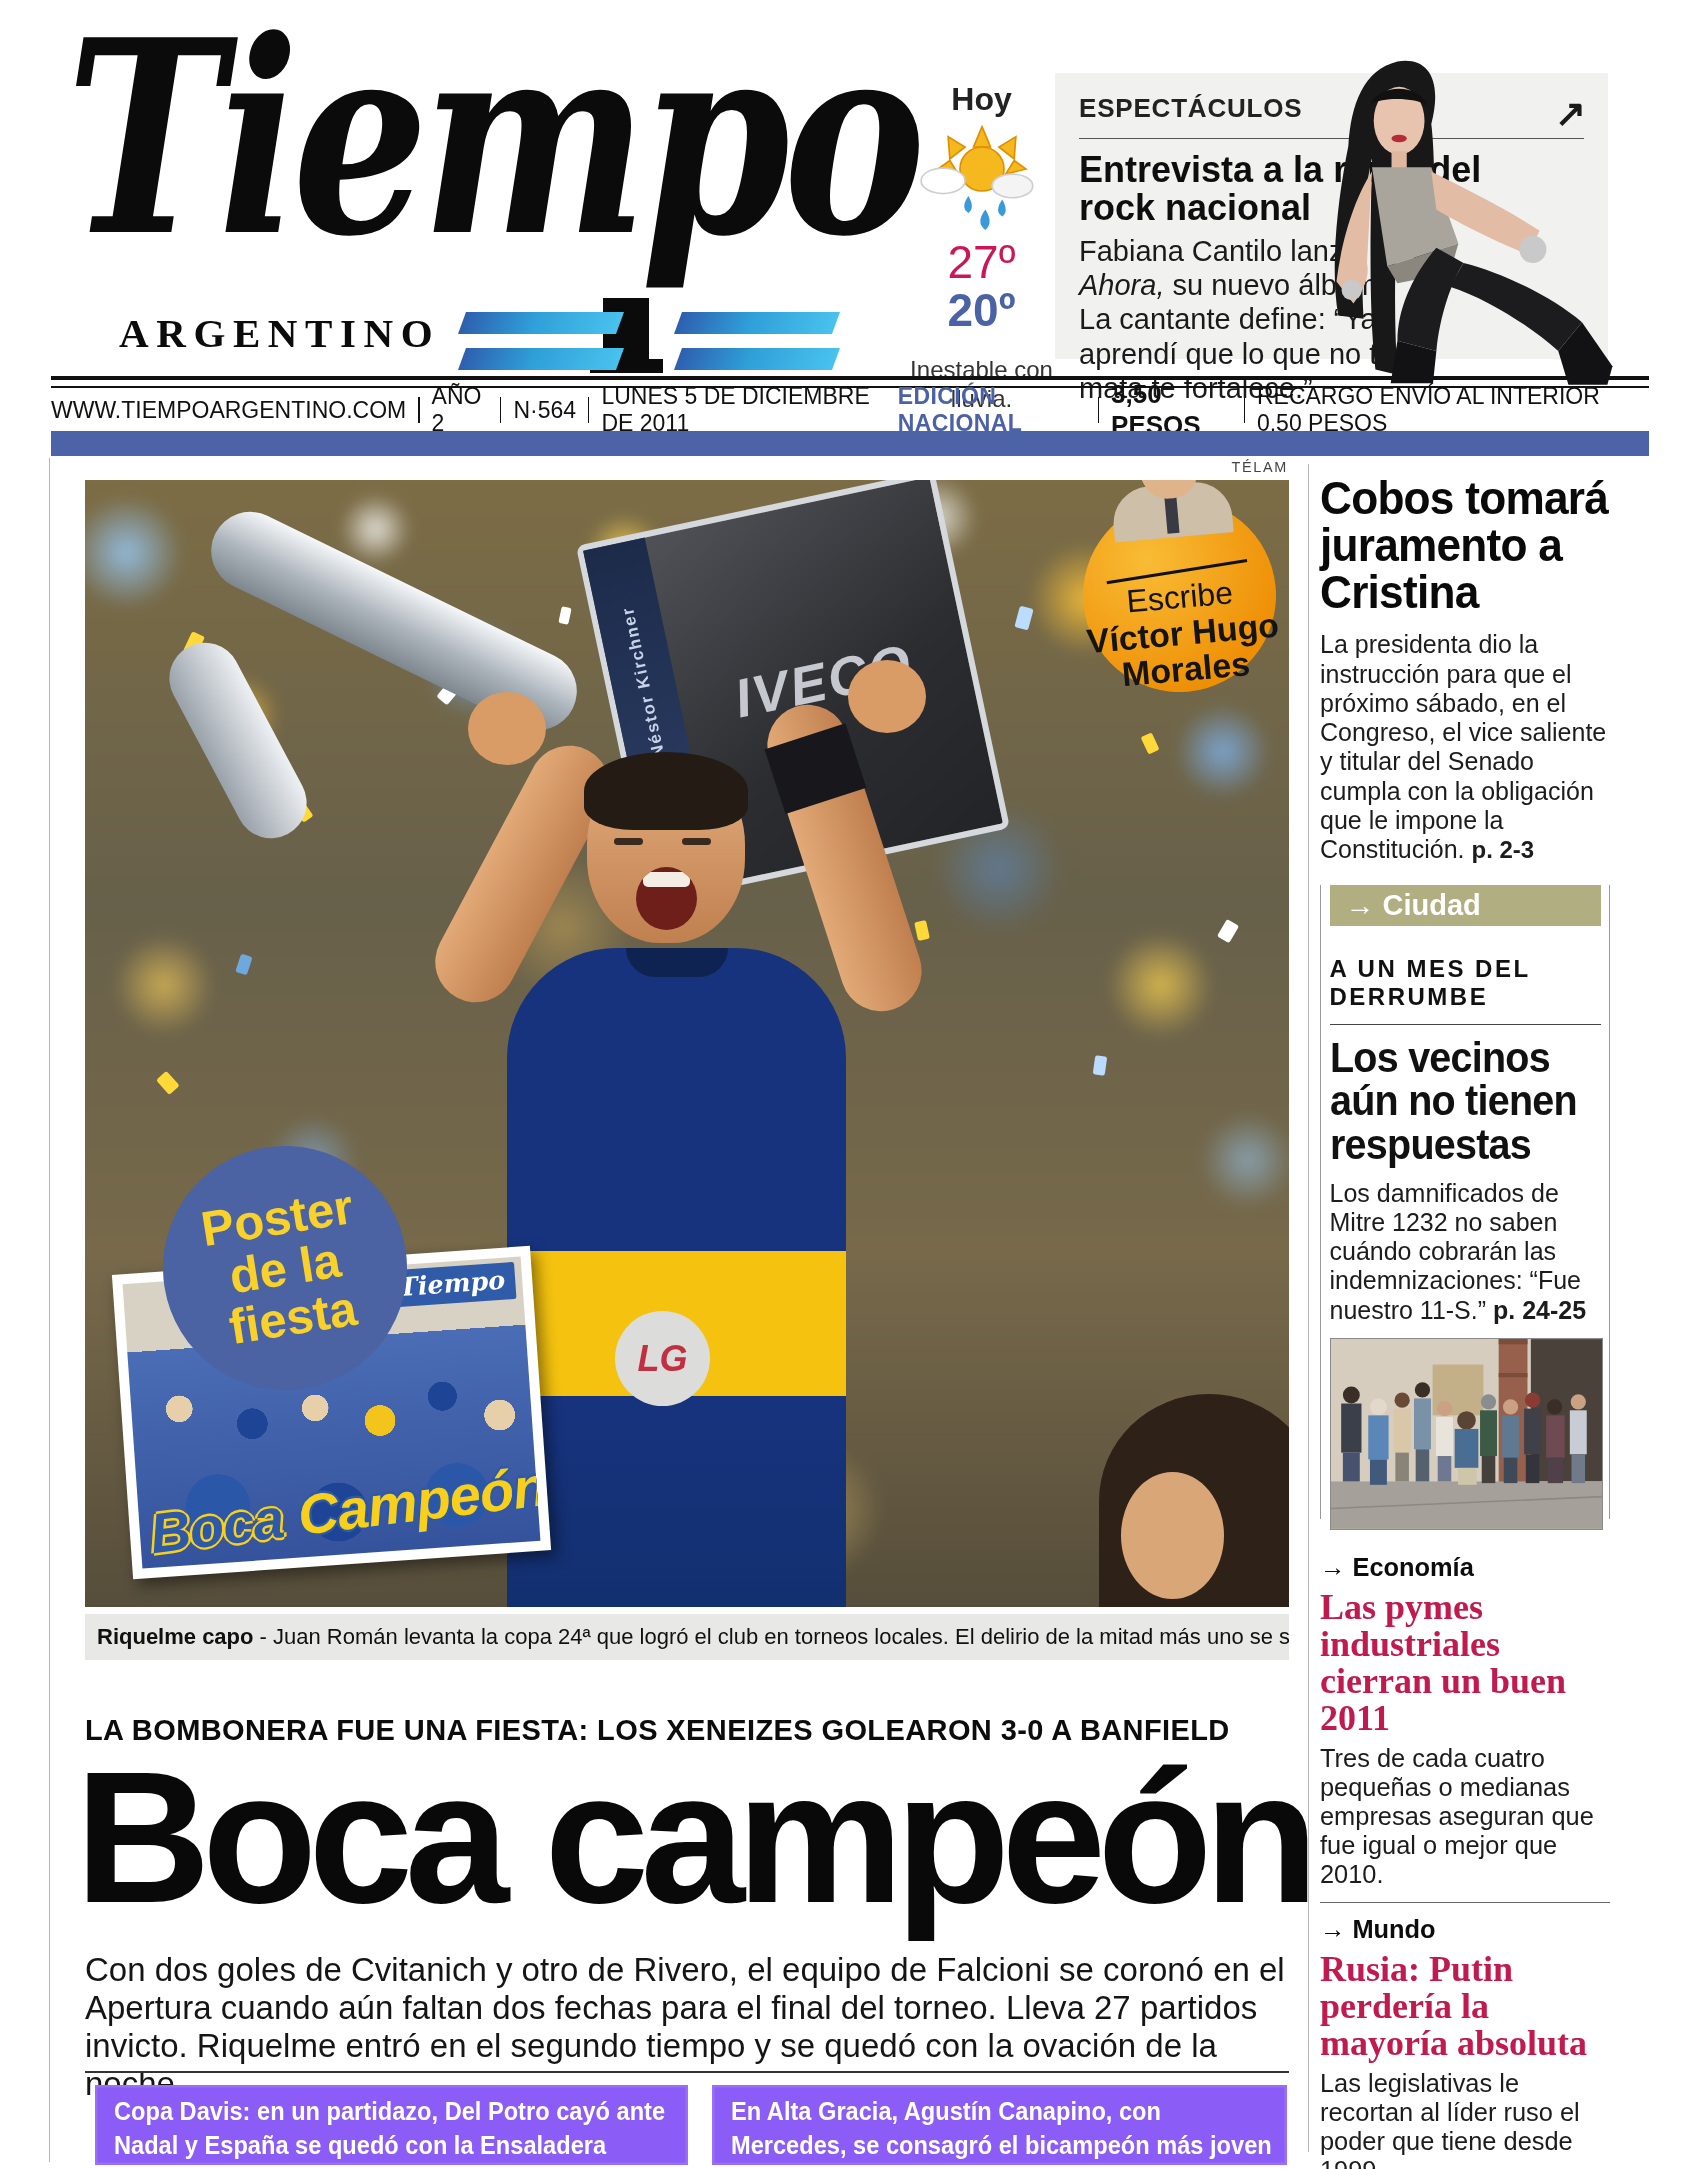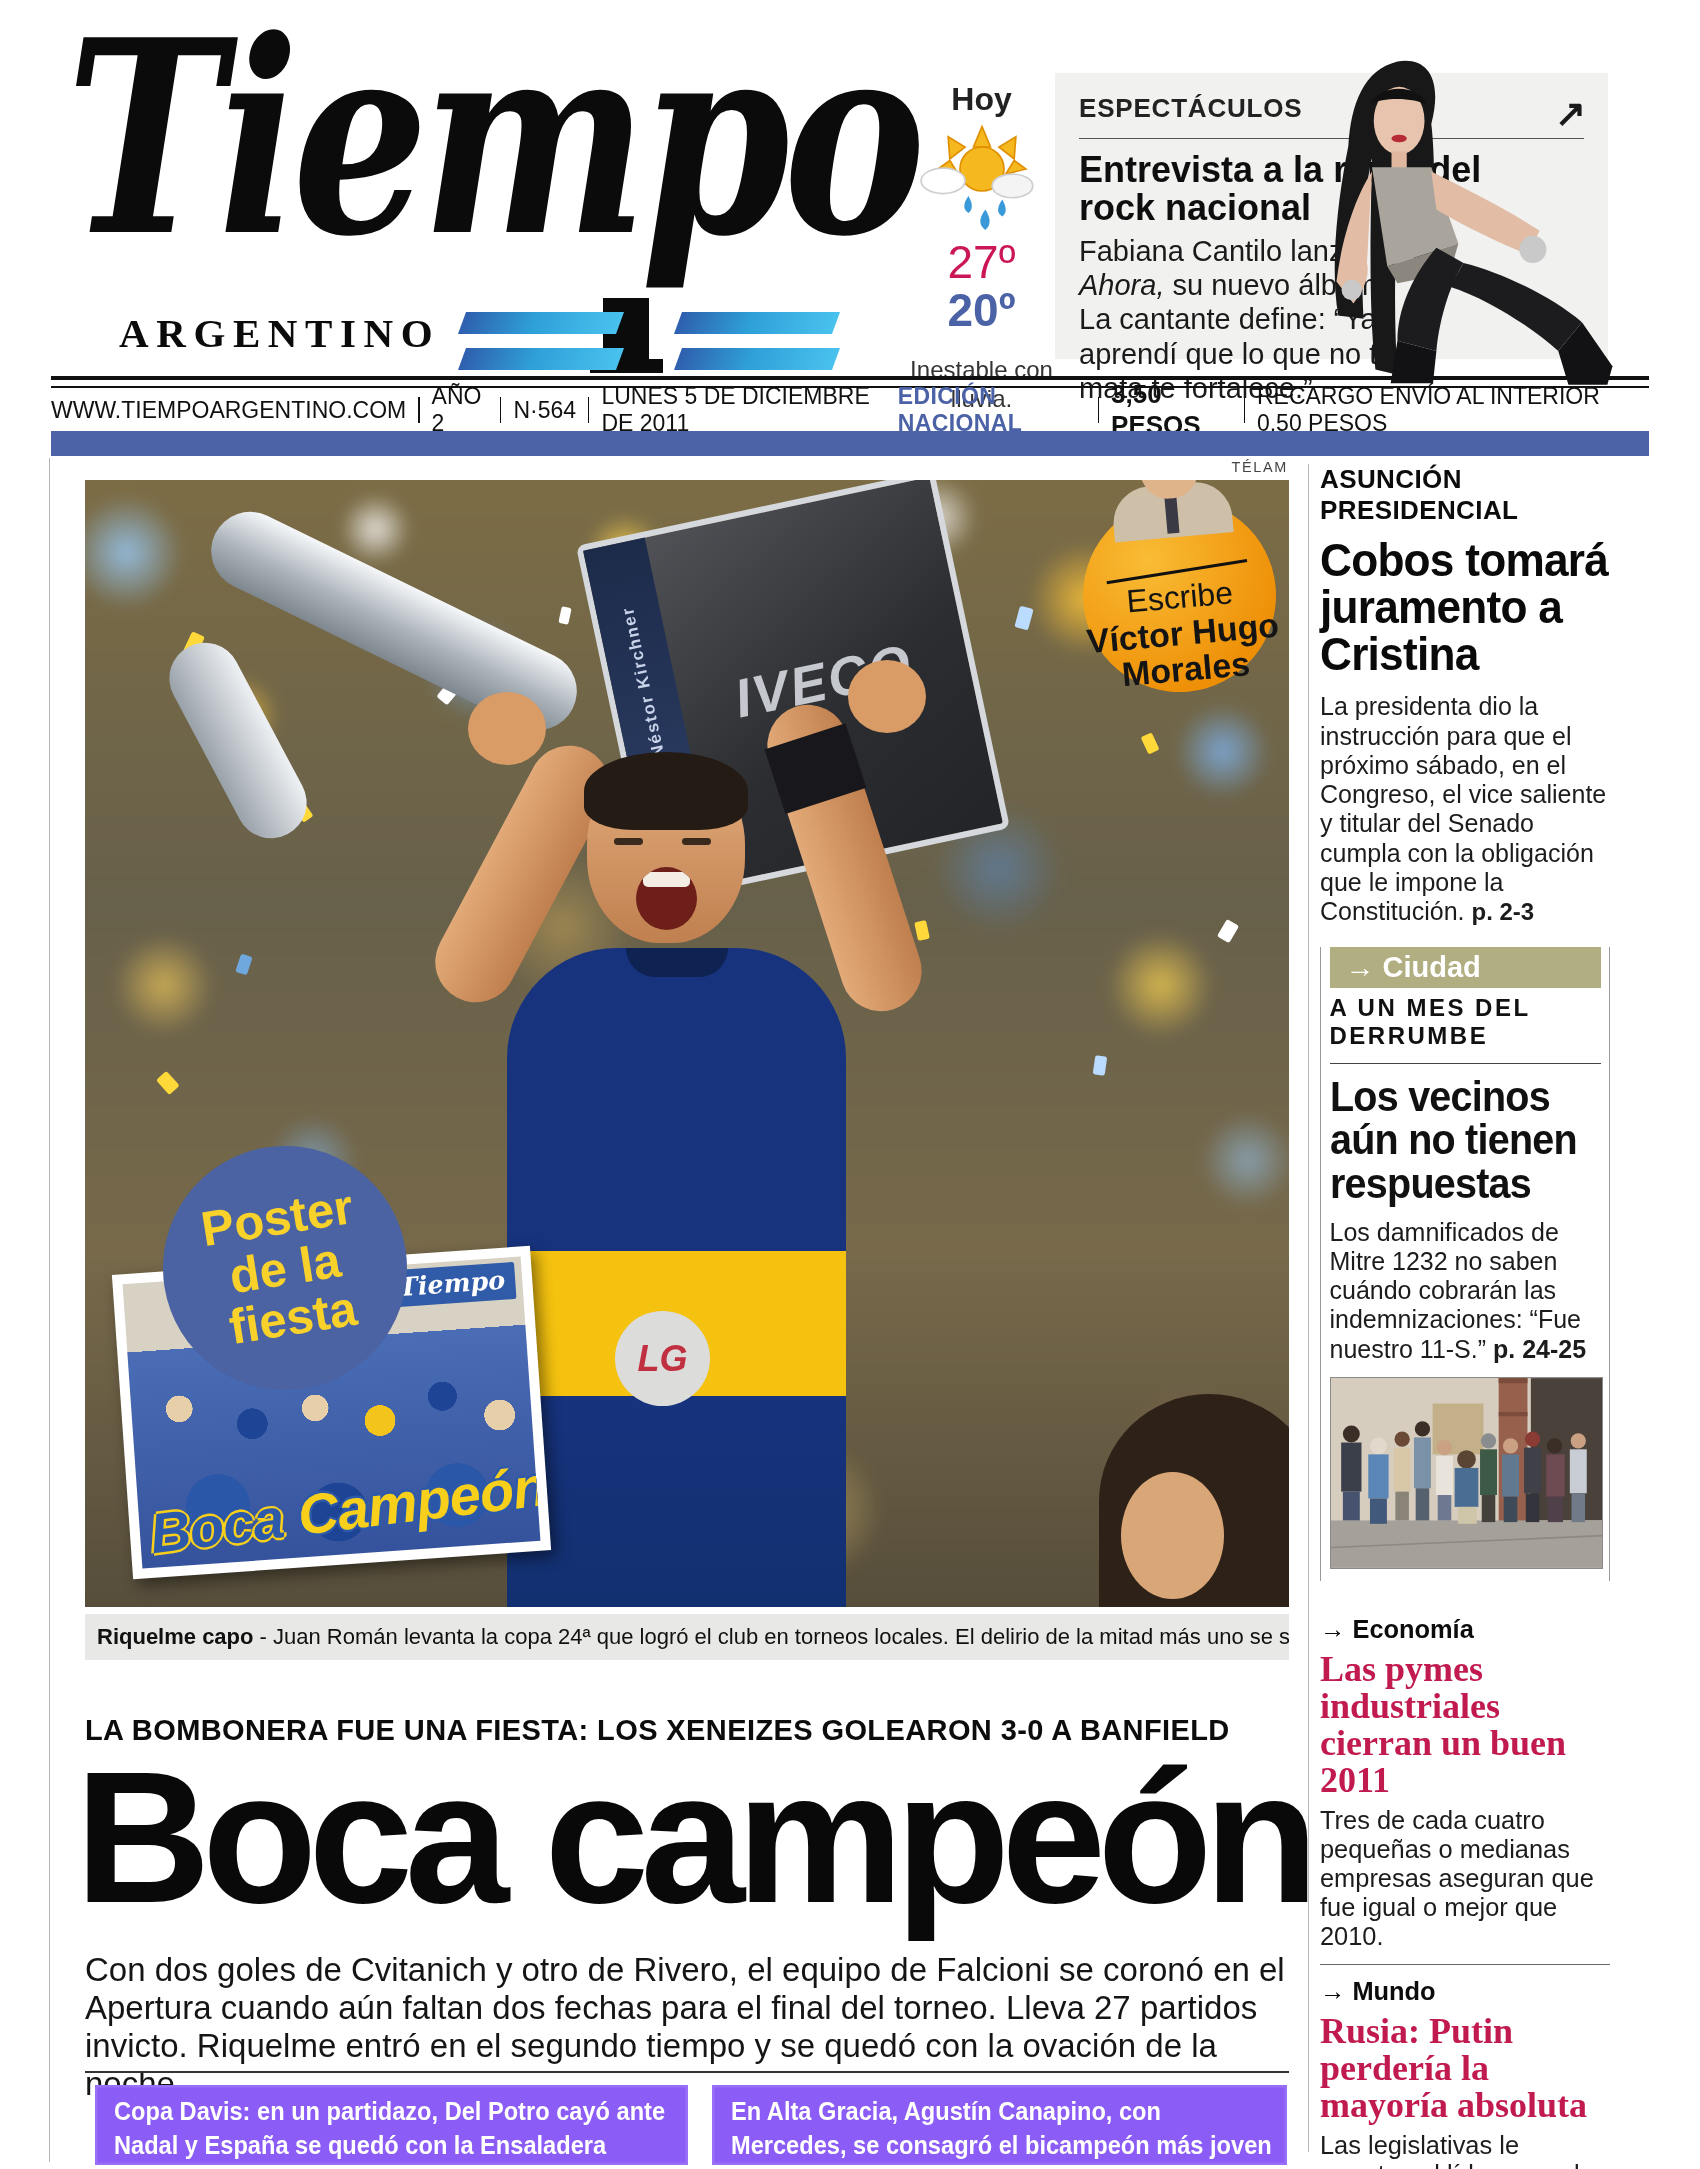--- a/index.html
+++ b/index.html
@@ -186,21 +186,21 @@
   .sb-headline{margin:10.2px 0 15.3px 0;font-size:47px;font-weight:800;line-height:1.0;
       letter-spacing:-0.8px;color:#0a0a0a;transform:scaleX(.94);transform-origin:0 0;width:108%;}
   .sb-body{margin:0;font-size:25px;line-height:1.17;color:#1c1c1c;}
   .sb-body b{font-size:24px;}
   .pageref{font-weight:bold;}
 
   .ciudad-box{margin-top:20.3px;border-left:0.8px solid #999;border-right:0.8px solid #999;
       padding:0 8.5px;height:634px;position:relative;}
   .ciudad-tab{height:41px;background:#b1af82;color:#fff;font-weight:bold;font-size:29px;
       line-height:41px;padding-left:16px;}
-  .ciudad-kicker{margin-top:6px;font-size:24px;font-weight:bold;letter-spacing:2.5px;color:#111;}
+  .ciudad-kicker{margin-top:29px;font-size:24px;font-weight:bold;letter-spacing:2.5px;color:#111;}
   .ciudad-rule{border:none;border-top:1.7px solid #444;margin:13.6px 0 10.2px 0;}
   .ciudad-headline{margin:0 0 12px 0;font-size:42px;font-weight:800;line-height:1.04;
       letter-spacing:-0.8px;transform:scaleX(.94);transform-origin:0 0;width:108%;}
   .ciudad-body{margin:0;font-size:25px;line-height:1.17;color:#1c1c1c;}
   .ciudad-photo{margin-top:13.6px;border:0.8px solid #8a8a8a;width:273px;height:192px;background:#d6cdbf;}
 
   .sb-sections{margin-top:34px;}
   .sb-tab{font-size:25.4px;font-weight:800;color:#0c0c0c;margin:0 0 6.8px 0;}
   .sb-serif{margin:0 0 6.8px 0;font-family:"Liberation Serif",serif;font-weight:bold;
       font-size:36px;line-height:1.03;color:#c11a4e;}
@@ -389,21 +389,20 @@
 
   <div class="footer-box box-left">
     <span>Copa Davis: en un partidazo, Del Potro cayó ante Nadal y España se quedó con la Ensaladera</span>
   </div>
   <div class="footer-box box-right">
     <span>En Alta Gracia, Agustín Canapino, con Mercedes, se consagró el bicampeón más joven del Top Race</span>
   </div>
 
   <aside class="sidebar">
     <div>
-      <div class="sb-kicker">ASUNCIÓN PRESIDENCIAL</div>
       <h2 class="sb-headline">Cobos tomará juramento a Cristina</h2>
       <p class="sb-body"><span>La presidenta dio la instrucción para que el próximo sábado, en el Congreso, el vice saliente y titular del Senado cumpla con la obligación que le impone la Constitución. </span><b class="pageref">p. 2-3</b></p>
     </div>
 
     <div class="ciudad-box">
       <div class="ciudad-tab">→ Ciudad</div>
       <div class="ciudad-kicker">A UN MES DEL DERRUMBE</div>
       <hr class="ciudad-rule">
       <h3 class="ciudad-headline">Los vecinos aún no tienen respuestas</h3>
       <p class="ciudad-body"><span>Los damnificados de Mitre 1232 no saben cuándo cobrarán las indemnizaciones: “Fue nuestro 11-S.” </span><b class="pageref">p. 24-25</b></p>

